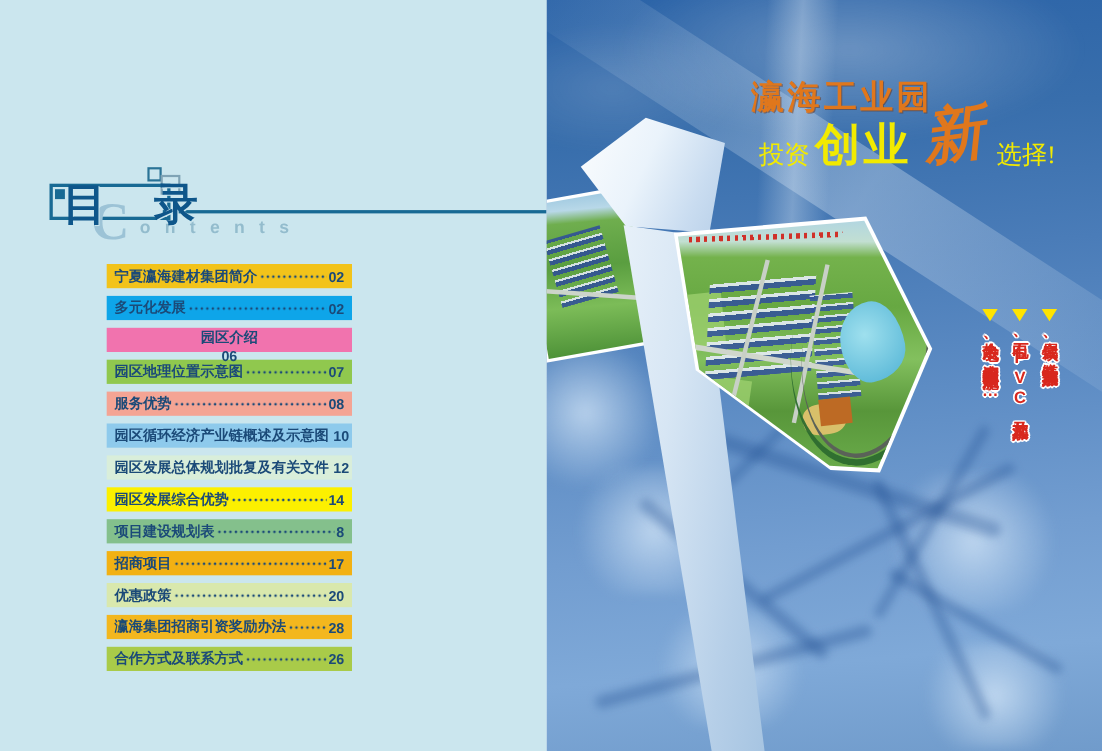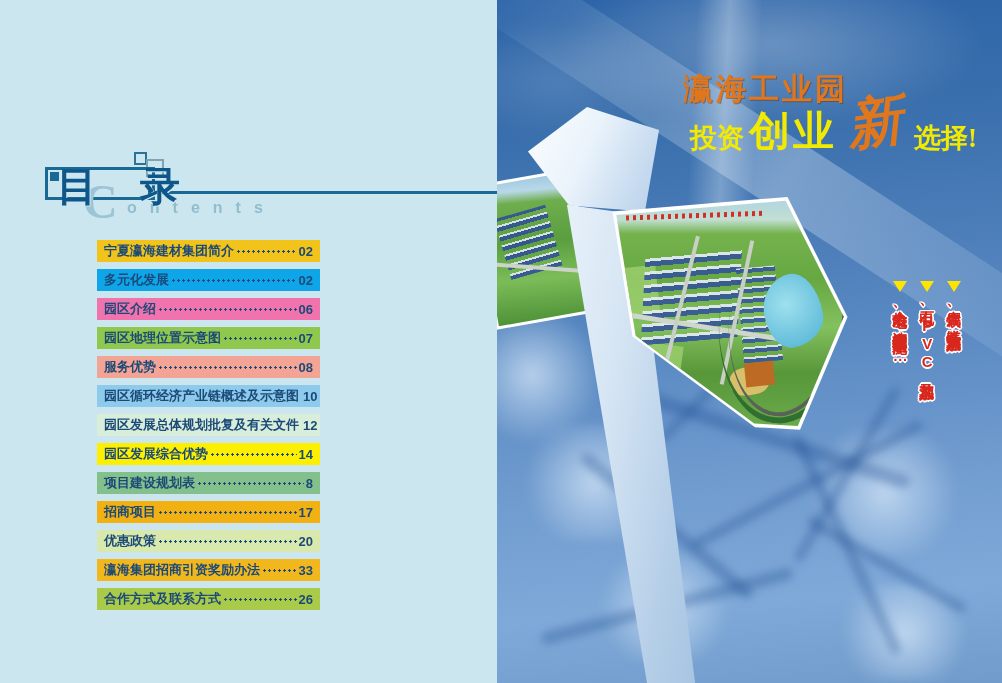--- a/index.html
+++ b/index.html
@@ -117,21 +117,21 @@
     border:0 solid rgba(0,0,0,0);border-right:4px solid #5a6258;border-bottom:4px solid #5a6258;
     border-radius:50%;transform:rotate(8deg);
   }
   
   .headline-1{
     position:absolute;left:186px;top:72px;font-family:"Liberation Serif",serif;
     font-size:30px;font-weight:bold;letter-spacing:3px;line-height:1.1;
     text-shadow:1px 1px 0 rgba(110,40,0,.45);
   }
   .headline-2{position:absolute;left:193px;top:98px;display:flex;align-items:flex-end;}
-  .hw1,.hw4{font-family:"Liberation Serif",serif;font-size:27px;font-weight:bold;line-height:1;}
+  .hw1,.hw4{font-family:"Liberation Serif",serif;font-size:23px;font-weight:normal;line-height:1;}
   .hw2{font-size:41px;font-weight:bold;letter-spacing:3px;line-height:1;margin:0 10px 0 5px;}
   .hw3{
     font-family:"Liberation Serif",serif;font-size:55px;font-weight:bold;font-style:italic;
     line-height:.9;transform:rotate(-8deg);margin:0 12px 4px 0;
   }
   
   .slogan-col{position:absolute;top:281px;display:flex;flex-direction:column;align-items:center;width:22px;}
   .tri-down{width:0;height:0;border-left:7px solid transparent;border-right:7px solid transparent;margin-bottom:7px;}
   .slogan-text{
     writing-mode:vertical-rl;text-orientation:upright;
@@ -165,21 +165,21 @@
     <span class="toc-dots"></span>
     <span class="toc-page">02</span>
   </div>
 
   <div class="toc-bar" style="background: #0ea5e9; color: rgb(27, 74, 120);">
     <span class="toc-label">多元化发展</span>
     <span class="toc-dots"></span>
     <span class="toc-page">02</span>
   </div>
 
-  <div class="toc-bar" style="background: rgb(241, 115, 174); color: rgb(27, 74, 120);">
+  <div class="toc-bar" style="background: rgb(241, 115, 174); color: rgb(27, 74, 120); flex-direction: column;">
     <span class="toc-label">园区介绍</span>
     <span class="toc-dots"></span>
     <span class="toc-page">06</span>
   </div>
 
   <div class="toc-bar" style="background: rgb(144, 200, 78); color: rgb(27, 74, 120);">
     <span class="toc-label">园区地理位置示意图</span>
     <span class="toc-dots"></span>
     <span class="toc-page">07</span>
   </div>
@@ -222,21 +222,21 @@
 
   <div class="toc-bar" style="background: rgb(217, 232, 173); color: rgb(27, 74, 120);">
     <span class="toc-label">优惠政策</span>
     <span class="toc-dots"></span>
     <span class="toc-page">20</span>
   </div>
 
   <div class="toc-bar" style="background: rgb(243, 183, 30); color: rgb(27, 74, 120);">
     <span class="toc-label">瀛海集团招商引资奖励办法</span>
     <span class="toc-dots"></span>
-    <span class="toc-page">33</span>
+    <span class="toc-page">28</span>
   </div>
 
   <div class="toc-bar" style="background: rgb(169, 203, 73); color: rgb(27, 74, 120);">
     <span class="toc-label">合作方式及联系方式</span>
     <span class="toc-dots"></span>
     <span class="toc-page">26</span>
   </div>
 </div>
 </div>
 

